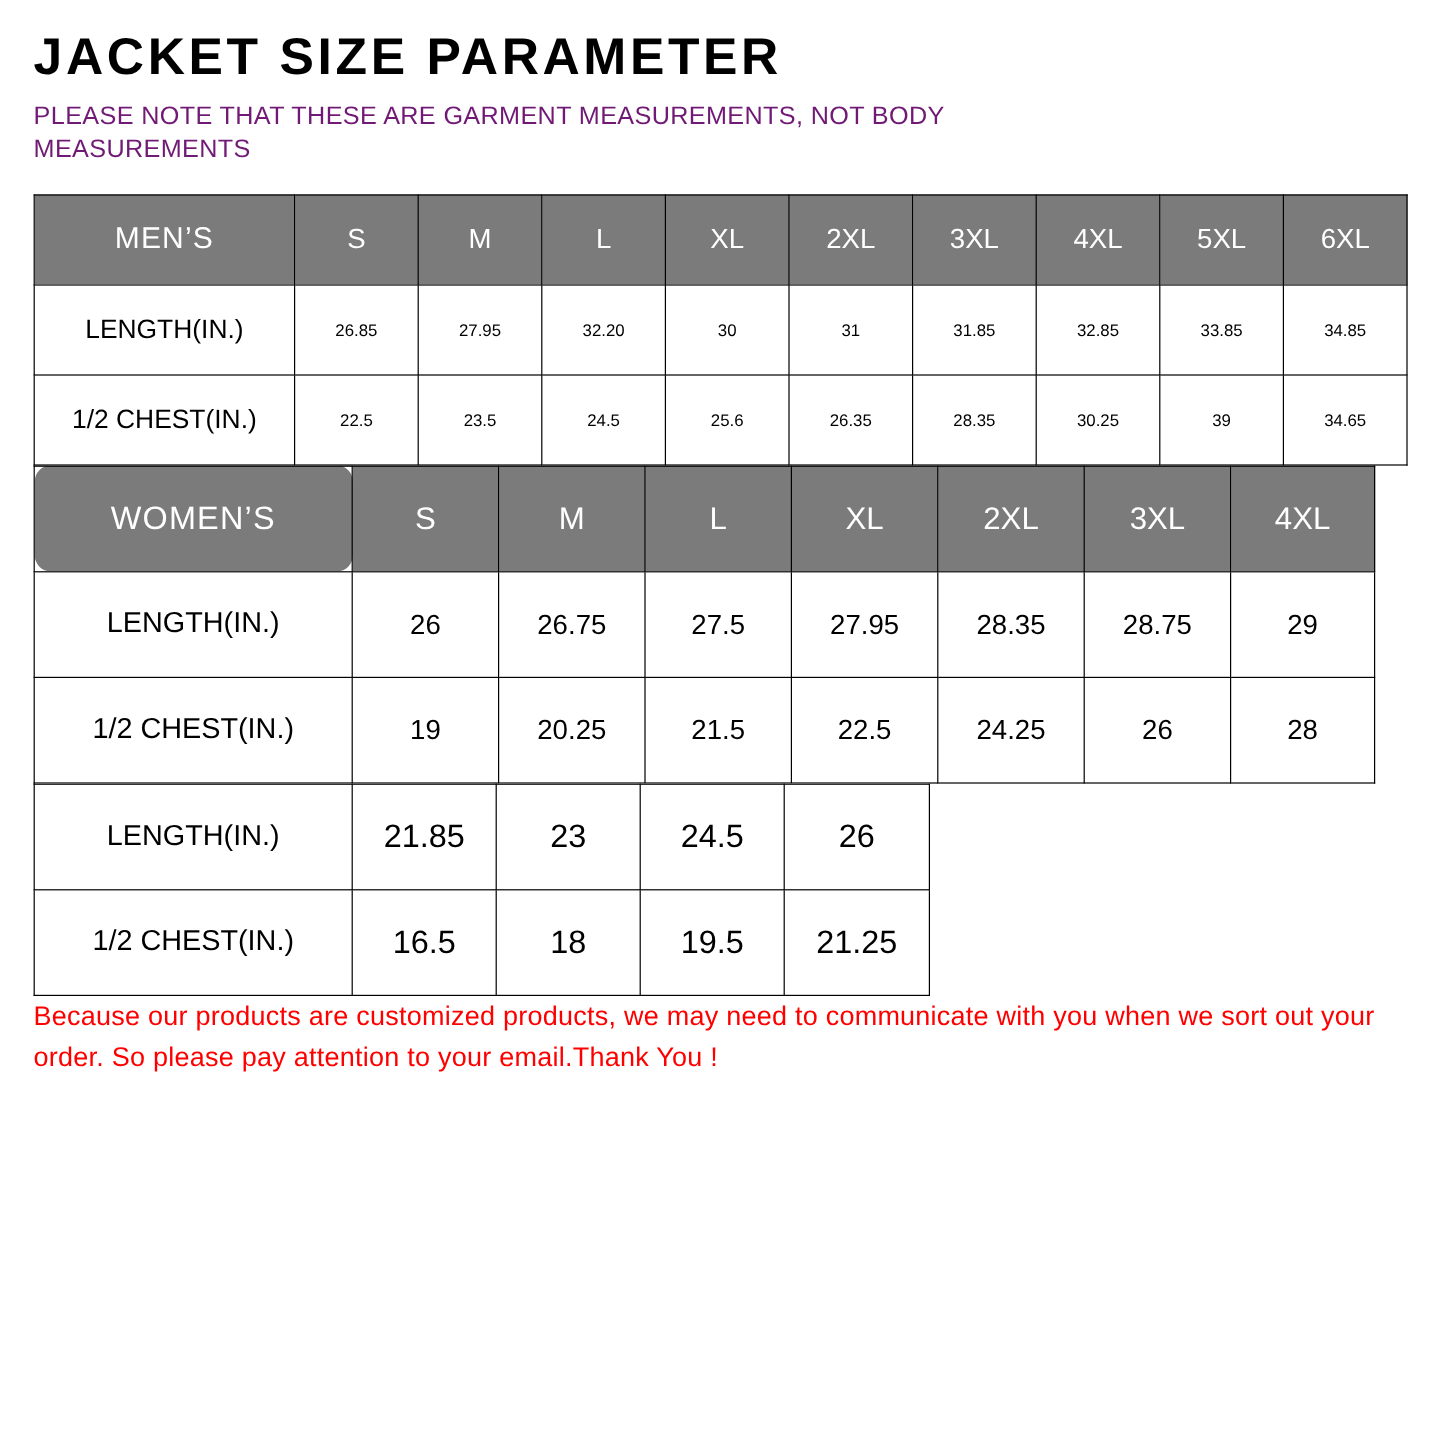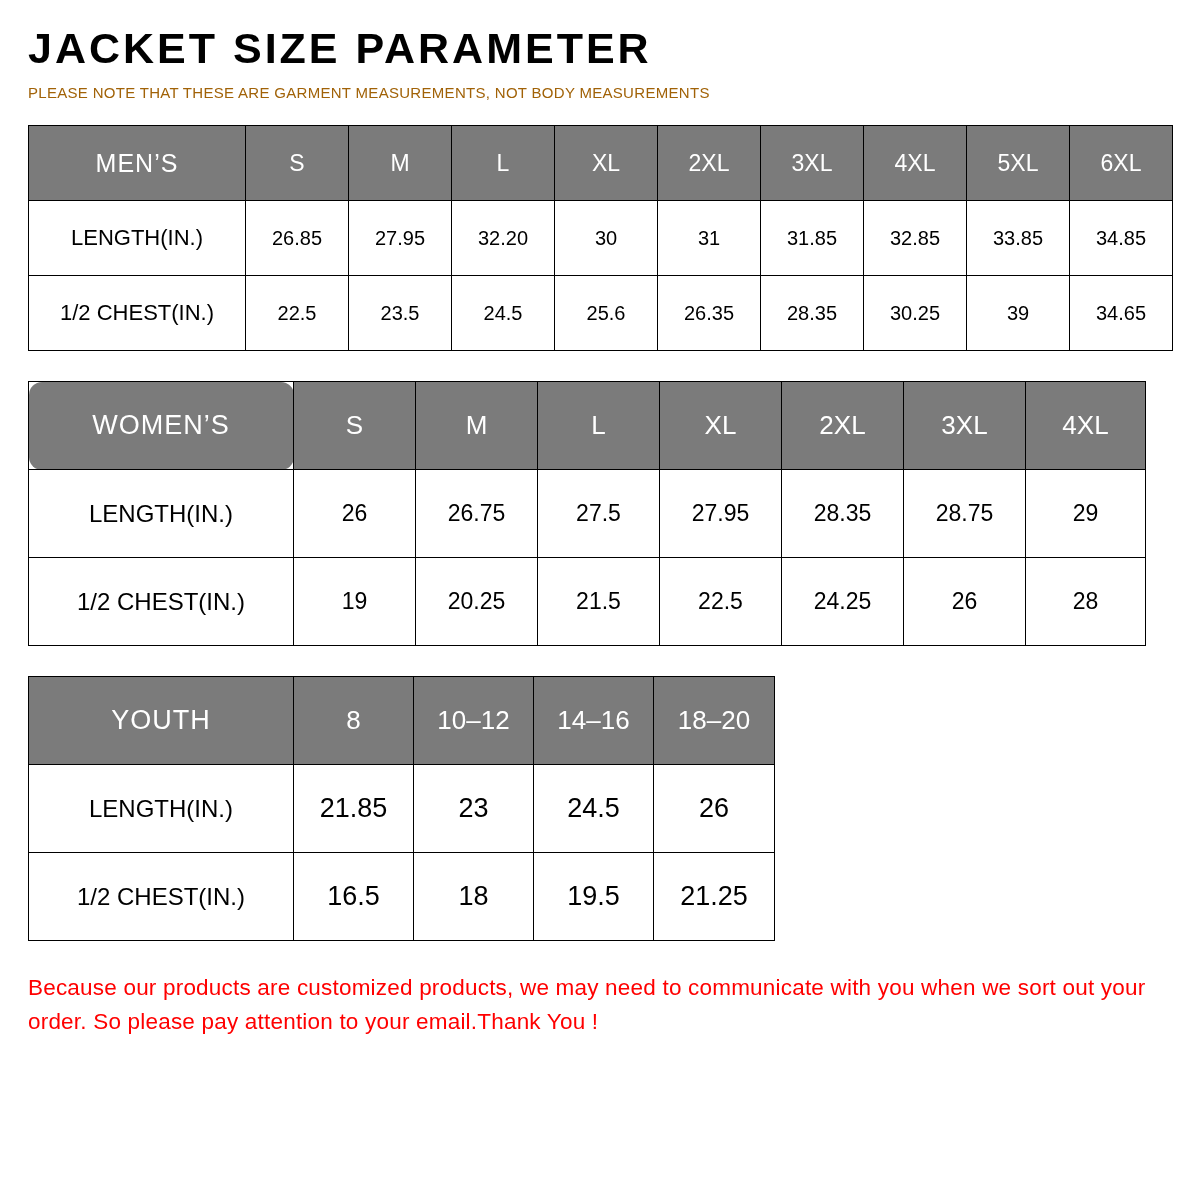--- a/index.html
+++ b/index.html
@@ -23,46 +23,45 @@
   }
   .title {
     font-size: 43px;
     font-weight: bold;
     letter-spacing: 3px;
     line-height: 1.05;
     margin: 0 0 12px 0;
     color: #000;
   }
   .note {
-    color: #a16207;
-    font-size: 15px;
+    color: #701a75;
+    font-size: 21px;
     line-height: 1.35;
     letter-spacing: 0.3px;
     margin: 0 0 22px 0;
     max-width: 900px;
   }
   table.size-table {
     border-collapse: collapse;
     table-layout: fixed;
-    margin-bottom: 30px;
   }
   table.size-table td {
     border: 1px solid #000;
     text-align: center;
     vertical-align: middle;
     background: #ffffff;
     color: #000;
   }
   table.size-table tr.header td {
     background: #7b7b7b;
     color: #ffffff;
   }
   
   #table-mens { width: 1144px; }
-  #table-mens td { height: 72px; font-size: 20px; }
+  #table-mens td { height: 72px; font-size: 14px; }
   #table-mens tr.header td { font-size: 23px; }
   #table-mens tr.header td.rowlabel { font-size: 25px; letter-spacing: 1px; }
   #table-mens td.rowlabel { font-size: 22px; }
 
   
   #table-women { width: 1117px; }
   #table-women td { height: 85px; font-size: 23px; }
   #table-women tr.header td { font-size: 26px; }
   #table-women tr.header td.rowlabel { font-size: 27px; letter-spacing: 1px; }
   #table-women td.rowlabel { font-size: 24px; border-radius: 13px; }
@@ -194,27 +193,20 @@
 
   <table class="size-table" id="table-youth">
     <colgroup>
       <col style="width:265px">
       <col style="width:120px">
       <col style="width:120px">
       <col style="width:120px">
       <col style="width:121px">
     </colgroup>
     <tbody>
-        <tr class="header">
-      <td class="rowlabel">YOUTH</td>
-      <td>8</td>
-      <td>10–12</td>
-      <td>14–16</td>
-      <td>18–20</td>
-    </tr>
     <tr>
       <td class="rowlabel">LENGTH(IN.)</td>
       <td>21.85</td>
       <td>23</td>
       <td>24.5</td>
       <td>26</td>
     </tr>
     <tr>
       <td class="rowlabel">1/2 CHEST(IN.)</td>
       <td>16.5</td>

